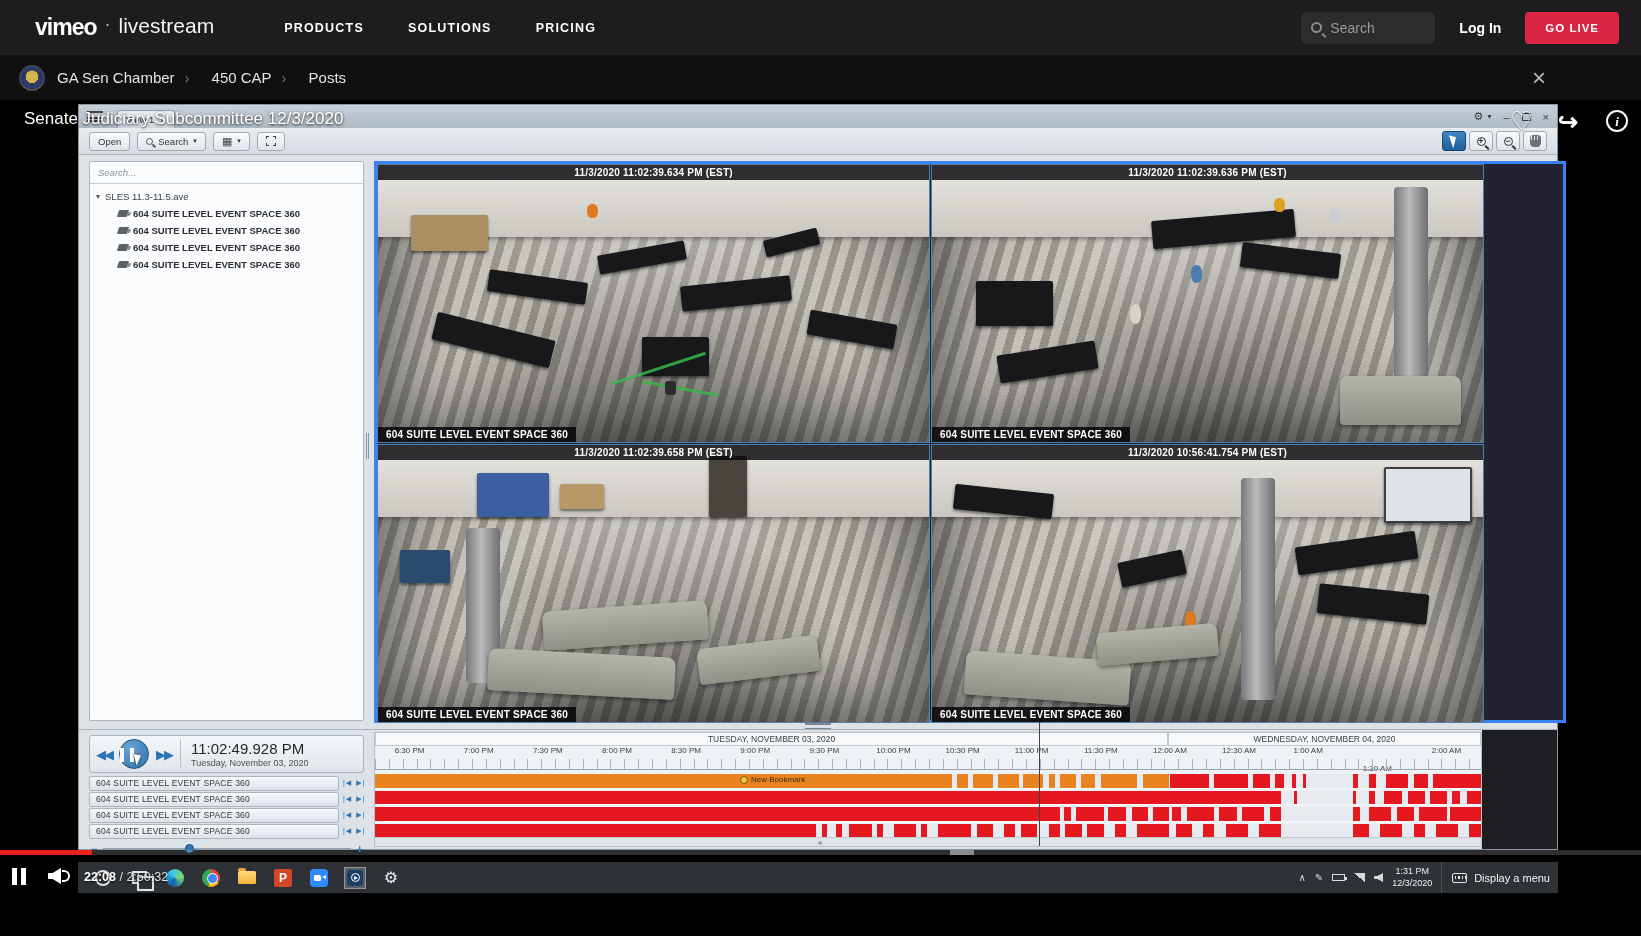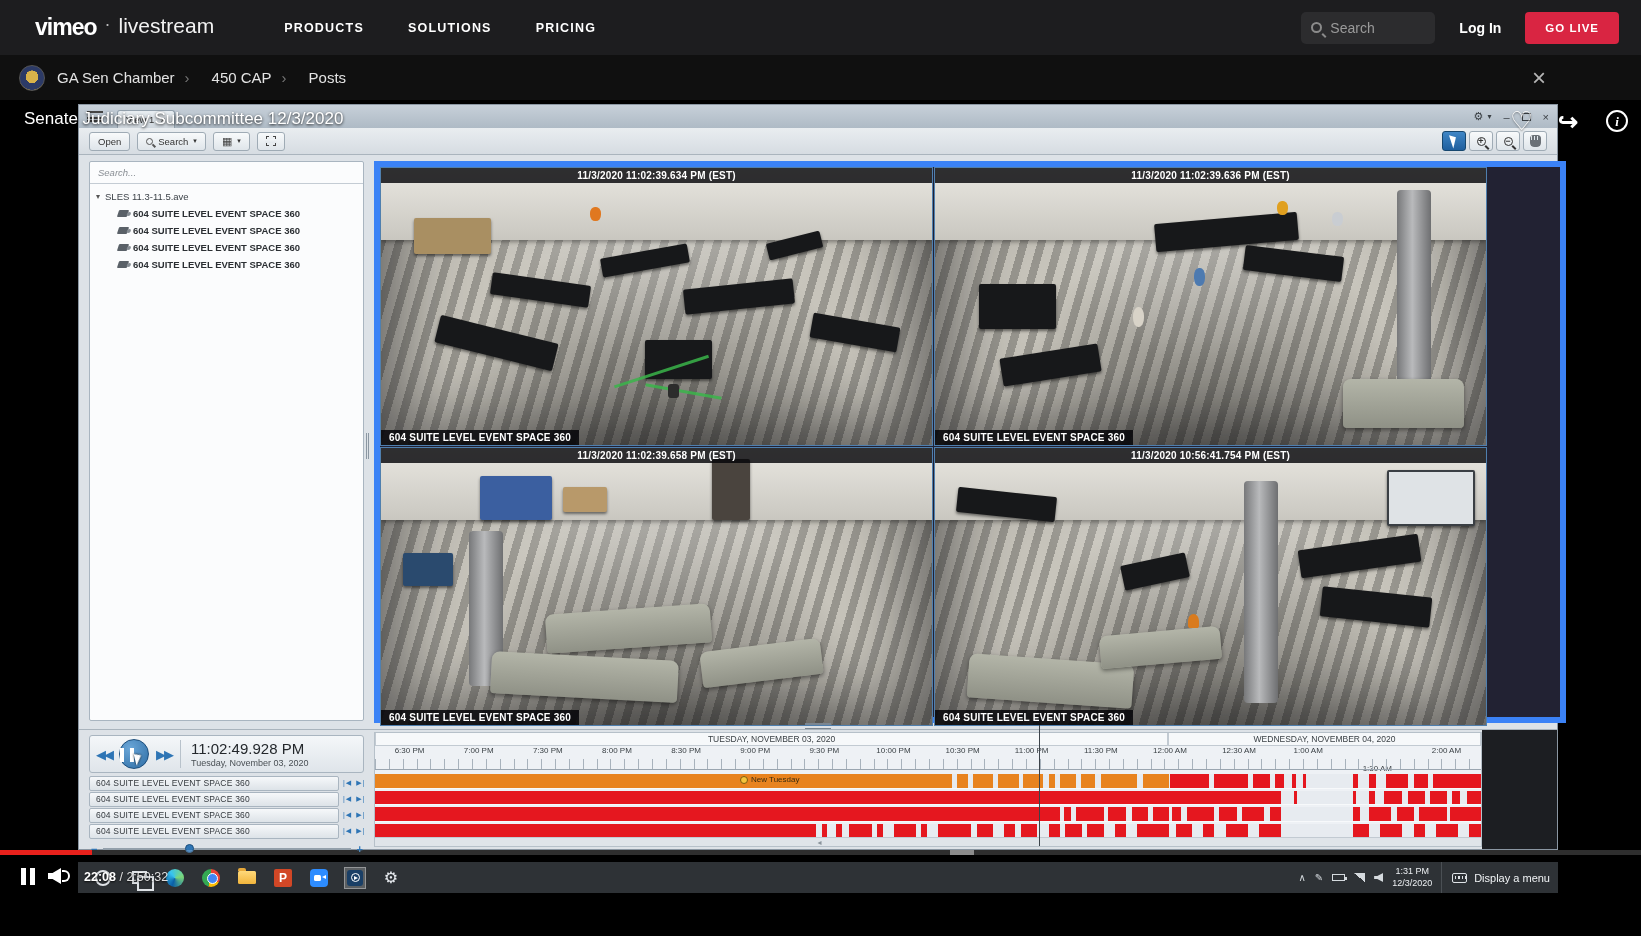--- a/index.html
+++ b/index.html
@@ -49,21 +49,21 @@
     border-radius:50%; color:#fff; font-size:13px; font-weight:700; text-align:center; line-height:20px;
     z-index:40; cursor:pointer; font-family:"Liberation Serif", serif; font-style:italic; }
 
   
   .progress { position:absolute; left:0; top:750px; width:1641px; height:5px;
     background:rgba(255,255,255,.18); z-index:41; cursor:pointer; }
   .progress .fill { position:absolute; left:0; top:0; height:5px; width:92px; background:#e8211c; }
   .progress .buf { position:absolute; left:950px; top:0; height:5px; width:24px; background:rgba(255,255,255,.45); }
 
   
-  .vctl { position:absolute; z-index:42;text-align:right; }
+  .vctl { position:absolute; z-index:42; }
   .pausebtn { left:12px; top:768px; width:18px; height:18px; cursor:pointer; }
   .pausebtn i { position:absolute; width:5px; height:17px; background:#fff; }
   .pausebtn i:last-child { left:9px; }
   .volbtn { left:48px; top:768px; cursor:pointer; }
   .spk { display:block; width:13px; height:16px; background:#fff;
     clip-path:polygon(0 32%, 35% 32%, 100% 0, 100% 100%, 35% 68%, 0 68%); }
   .spk-arc { position:absolute; left:14px; top:2px; width:8px; height:12px; border:2px solid #fff;
     border-left:none; border-radius:0 10px 10px 0; }
   .vtime { left:84px; top:770px; color:#fff; font-size:12.5px; font-weight:700;
     text-shadow:0 1px 2px rgba(0,0,0,.8); }
@@ -127,21 +127,21 @@
     font-size:9.5px; color:#2b2f33; cursor:pointer; }
   .tagic { width:10px; height:7px; background:#5a6168; transform:skewX(-18deg); border-radius:1px;
     position:relative; flex:none; }
   .tagic::after { content:""; position:absolute; right:-3px; top:1.5px; width:4px; height:4px;
     background:#868d94; border-radius:50%; }
   .vdivider { position:absolute; left:287px; top:278px; width:5px; height:26px;
     background:repeating-linear-gradient(90deg,#8b97a2 0 1px, transparent 1px 2.5px); cursor:col-resize; }
 
   
   .camgrid { position:absolute; left:295px; top:6px; width:1192px; height:562px; background:#223;
-    border:6px solid #3b82f6; }
+    border:3px solid #3b82f6; }
   .camcell { position:absolute; width:553px; height:279px; border:1px solid #4f7fae; overflow:hidden; }
   .c1 { left:0; top:0; } .c2 { left:554px; top:0; } .c3 { left:0; top:280px; } .c4 { left:554px; top:280px; }
   .scene { position:absolute; inset:0;
     background:
       radial-gradient(ellipse at 50% -30%, rgba(255,255,255,.55), transparent 55%),
       radial-gradient(ellipse at 50% 130%, rgba(0,0,0,.5), transparent 60%),
       repeating-linear-gradient(106deg, #98968f 0 8px, #c7c4bb 8px 17px);
     box-shadow:inset 0 0 70px 18px rgba(10,10,12,.55); }
   .scene .wall { position:absolute; left:0; top:0; right:0; height:26%;
     background:linear-gradient(#e9e7e1,#c9c7c0); box-shadow:0 2px 4px rgba(0,0,0,.35); }
@@ -548,21 +548,21 @@
               <span class="bar-seg" style="left: 75.9%; width: 3%; background: rgb(229, 23, 31);"></span>
               <span class="bar-seg" style="left: 79.4%; width: 1.5%; background: rgb(229, 23, 31);"></span>
               <span class="bar-seg" style="left: 81.4%; width: 0.8%; background: rgb(229, 23, 31);"></span>
               <span class="bar-seg" style="left: 82.9%; width: 0.4%; background: rgb(229, 23, 31);"></span>
               <span class="bar-seg" style="left: 83.9%; width: 0.3%; background: rgb(229, 23, 31);"></span>
               <span class="bar-seg" style="left: 88.4%; width: 0.5%; background: rgb(229, 23, 31);"></span>
               <span class="bar-seg" style="left: 89.9%; width: 0.6%; background: rgb(229, 23, 31);"></span>
               <span class="bar-seg" style="left: 91.4%; width: 2%; background: rgb(229, 23, 31);"></span>
               <span class="bar-seg" style="left: 93.9%; width: 1.3%; background: rgb(229, 23, 31);"></span>
               <span class="bar-seg" style="left: 95.7%; width: 4.3%; background: rgb(229, 23, 31);"></span>
-              <span class="bkmark" style="left: 33%;">New Tuesday</span>
+              <span class="bkmark" style="left: 33%;">New Bookmark</span>
             </div>
             <div class="bar-row" style="top: 16.5px;">
               <span class="bar-seg" style="left: 0%; width: 81.9%; background: rgb(229, 23, 31);"></span>
               <span class="bar-seg" style="left: 83.1%; width: 0.3%; background: rgb(229, 23, 31);"></span>
               <span class="bar-seg" style="left: 88.4%; width: 0.3%; background: rgb(229, 23, 31);"></span>
               <span class="bar-seg" style="left: 89.9%; width: 0.5%; background: rgb(229, 23, 31);"></span>
               <span class="bar-seg" style="left: 91.2%; width: 1.7%; background: rgb(229, 23, 31);"></span>
               <span class="bar-seg" style="left: 93.4%; width: 1.5%; background: rgb(229, 23, 31);"></span>
               <span class="bar-seg" style="left: 95.4%; width: 1.5%; background: rgb(229, 23, 31);"></span>
               <span class="bar-seg" style="left: 97.4%; width: 0.7%; background: rgb(229, 23, 31);"></span>

